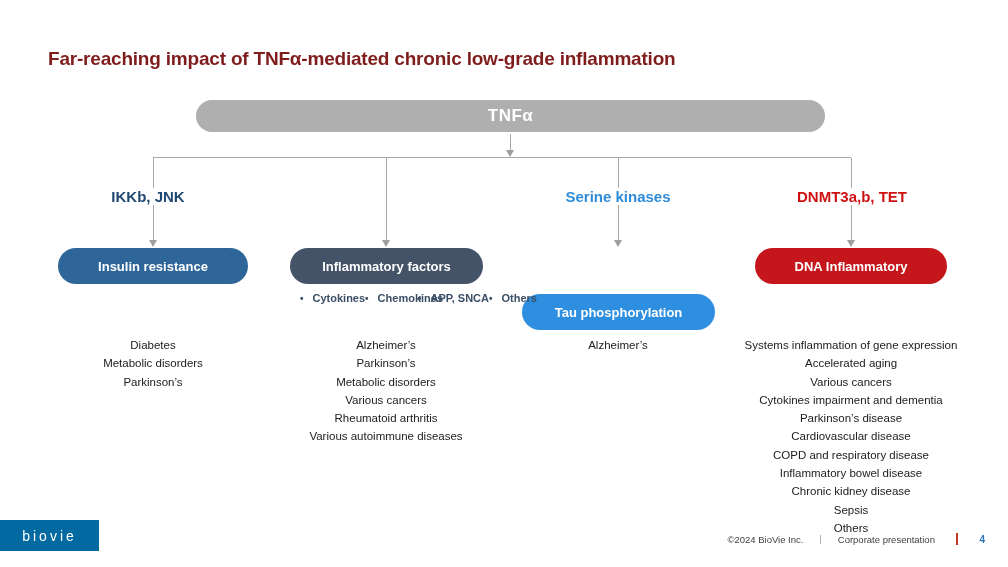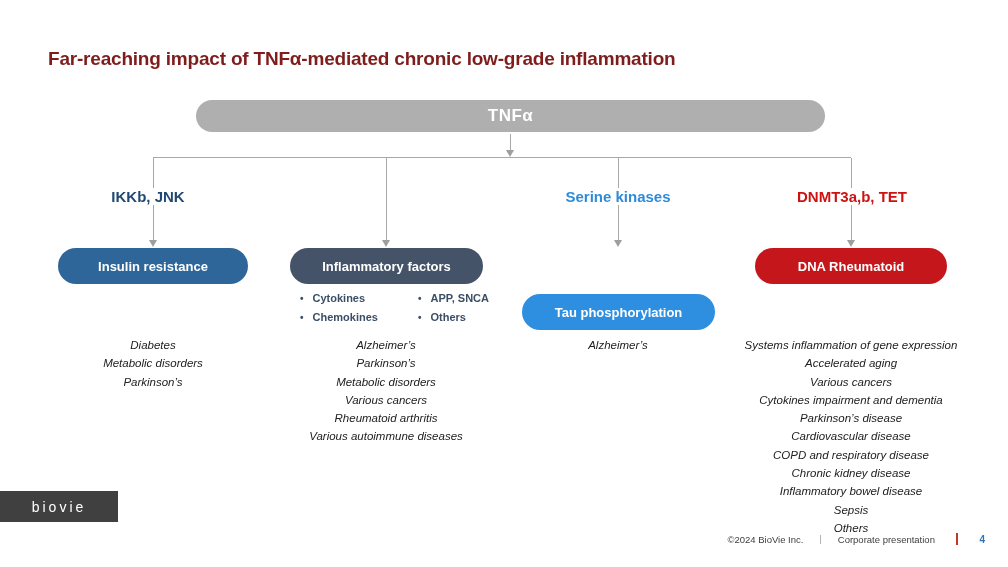--- a/index.html
+++ b/index.html
@@ -45,39 +45,39 @@
   }
   .pill span{color:#ffffff;font-weight:700;font-size:13px;white-space:nowrap;}
   .pill1{left:58px;width:190px;background:#2f6699;}
   .pill2{left:290px;width:193px;background:#455369;}
   .pill3{left:522px;width:193px;background:#2e8fe0;margin-top:46px;}
   .pill4{left:755px;width:192px;background:#c4161b;}
   
   .sub-bullets{
     position:absolute;left:300px;top:289px;display:flex;gap:16px;
   }
-  .sub-col{display:flex;flex-direction:column;}
+  .sub-col{display:flex;flex-direction:row;}
   .sub-col-1{width:102px;}
   .bullet-item{
     color:#3a4e66;font-weight:700;font-size:11px;line-height:18px;white-space:nowrap;
   }
   .bullet-item::before{content:"•";margin-right:9px;font-size:10px;}
   
   .outcomes{
     position:absolute;top:336px;text-align:center;
     font-size:11.5px;color:#212121;
   }
-  .outcomes .list-item{line-height:18.3px;white-space:nowrap;font-style:italic;}
+  .outcomes .list-item{line-height:18.3px;white-space:nowrap;}
   .oc1{left:33px;width:240px;}
   .oc2{left:266px;width:240px;}
   .oc3{left:498px;width:240px;}
   .oc4{left:706px;width:290px;}
   
   .logo-box{
-    position:absolute;left:0;top:491px;width:118px;height:31px;background:#404040;
+    position:absolute;left:0;top:520px;width:99px;height:31px;background:#0369a1;
     display:flex;align-items:center;justify-content:center;
   }
   .logo-box span{color:#ffffff;font-size:14px;letter-spacing:3px;font-weight:400;}
   .footer-meta{
     position:absolute;right:23px;top:533px;display:flex;align-items:center;gap:16px;
     font-size:9.5px;color:#404040;
   }
   .footer-sep{color:#9a9a9a;font-size:9px;}
   .footer-redbar{width:2.5px;height:12px;background:#c0392b;margin:0 5px;}
   .footer-page{color:#2e74b5;font-weight:700;font-size:10px;}
@@ -112,21 +112,21 @@
   <div class="pill pill1">
     <span>Insulin resistance</span>
   </div>
   <div class="pill pill2">
     <span>Inflammatory factors</span>
   </div>
   <div class="pill pill3">
     <span>Tau phosphorylation</span>
   </div>
   <div class="pill pill4">
-    <span>DNA Rheumatoid</span>
+    <span>DNA Inflammatory</span>
   </div>
 
   <div class="sub-bullets">
     <div class="sub-col sub-col-1">
         <div class="bullet-item">Cytokines</div>
         <div class="bullet-item">Chemokines</div>
       </div>
     <div class="sub-col">
         <div class="bullet-item">APP, SNCA</div>
         <div class="bullet-item">Others</div>
@@ -150,22 +150,22 @@
       <div class="list-item">Alzheimer’s</div>
     </div>
   <div class="outcomes oc4">
       <div class="list-item">Systems inflammation of gene expression</div>
       <div class="list-item">Accelerated aging</div>
       <div class="list-item">Various cancers</div>
       <div class="list-item">Cytokines impairment and dementia</div>
       <div class="list-item">Parkinson’s disease</div>
       <div class="list-item">Cardiovascular disease</div>
       <div class="list-item">COPD and respiratory disease</div>
+      <div class="list-item">Inflammatory bowel disease</div>
       <div class="list-item">Chronic kidney disease</div>
-      <div class="list-item">Inflammatory bowel disease</div>
       <div class="list-item">Sepsis</div>
       <div class="list-item">Others</div>
     </div>
 
   <div class="logo-box">
     <span>biovie</span>
   </div>
   <div class="footer-meta">
     <span>©2024 BioVie Inc.</span>
     <span class="footer-sep">|</span>

